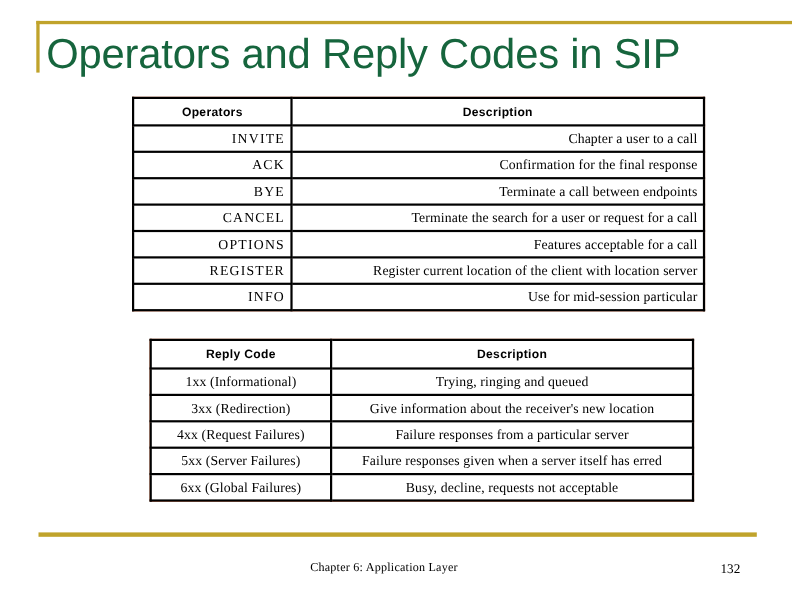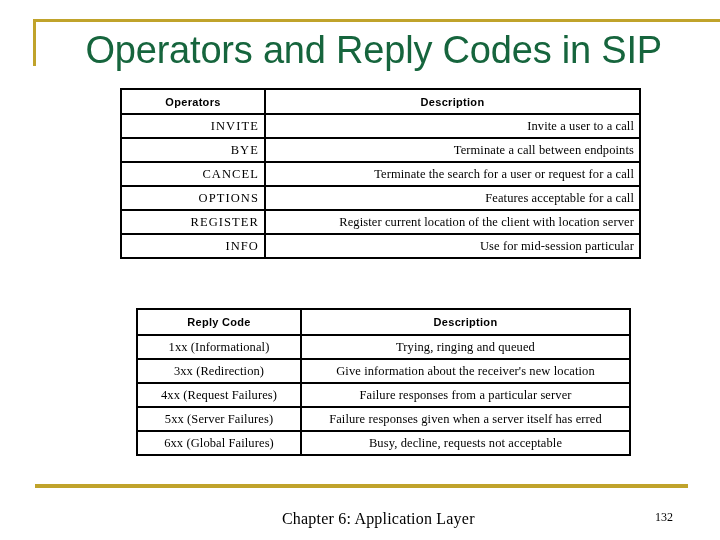--- a/index.html
+++ b/index.html
@@ -52,21 +52,20 @@
     left: 42px;
     top: 28px;
     width: 620px;
     color: #16653d;
     font-family: "Liberation Sans", sans-serif;
     font-size: 38px;
     font-weight: 400;
     line-height: 44px;
     letter-spacing: -0.2px;
     white-space: normal;
-    text-align: right;
   }
 
   
   .data-table {
     position: absolute;
     border-collapse: collapse;
     table-layout: fixed;
     background: #c2410c;
   }
   .data-table th,
@@ -119,21 +118,21 @@
   #reply-codes-table td.col-desc { width: 317px; }
   #reply-codes-table th { height: 24px; }
   #reply-codes-table td { height: 22px; text-align: center; }
 
   
   .footer-chapter {
     position: absolute;
     left: 282px;
     top: 510px;
     font-family: "Liberation Serif", serif;
-    font-size: 16px;
+    font-size: 11px;
     color: #000000;
     letter-spacing: 0.2px;
   }
   .footer-page-number {
     position: absolute;
     left: 655px;
     top: 510px;
     font-family: "Liberation Serif", serif;
     font-size: 12px;
     color: #000000;
@@ -152,21 +151,25 @@
   <table class="data-table" id="operators-table">
     <thead>
       <tr>
         <th class="col-key">Operators</th>
         <th class="col-desc">Description</th>
       </tr>
     </thead>
     <tbody>
       <tr>
         <td class="col-key">INVITE</td>
-        <td class="col-desc">Invite a user to a call</td>
+        <td class="col-desc">Chapter a user to a call</td>
+      </tr>
+      <tr>
+        <td class="col-key">ACK</td>
+        <td class="col-desc">Confirmation for the final response</td>
       </tr>
       <tr>
         <td class="col-key">BYE</td>
         <td class="col-desc">Terminate a call between endpoints</td>
       </tr>
       <tr>
         <td class="col-key">CANCEL</td>
         <td class="col-desc">Terminate the search for a user or request for a call</td>
       </tr>
       <tr>

